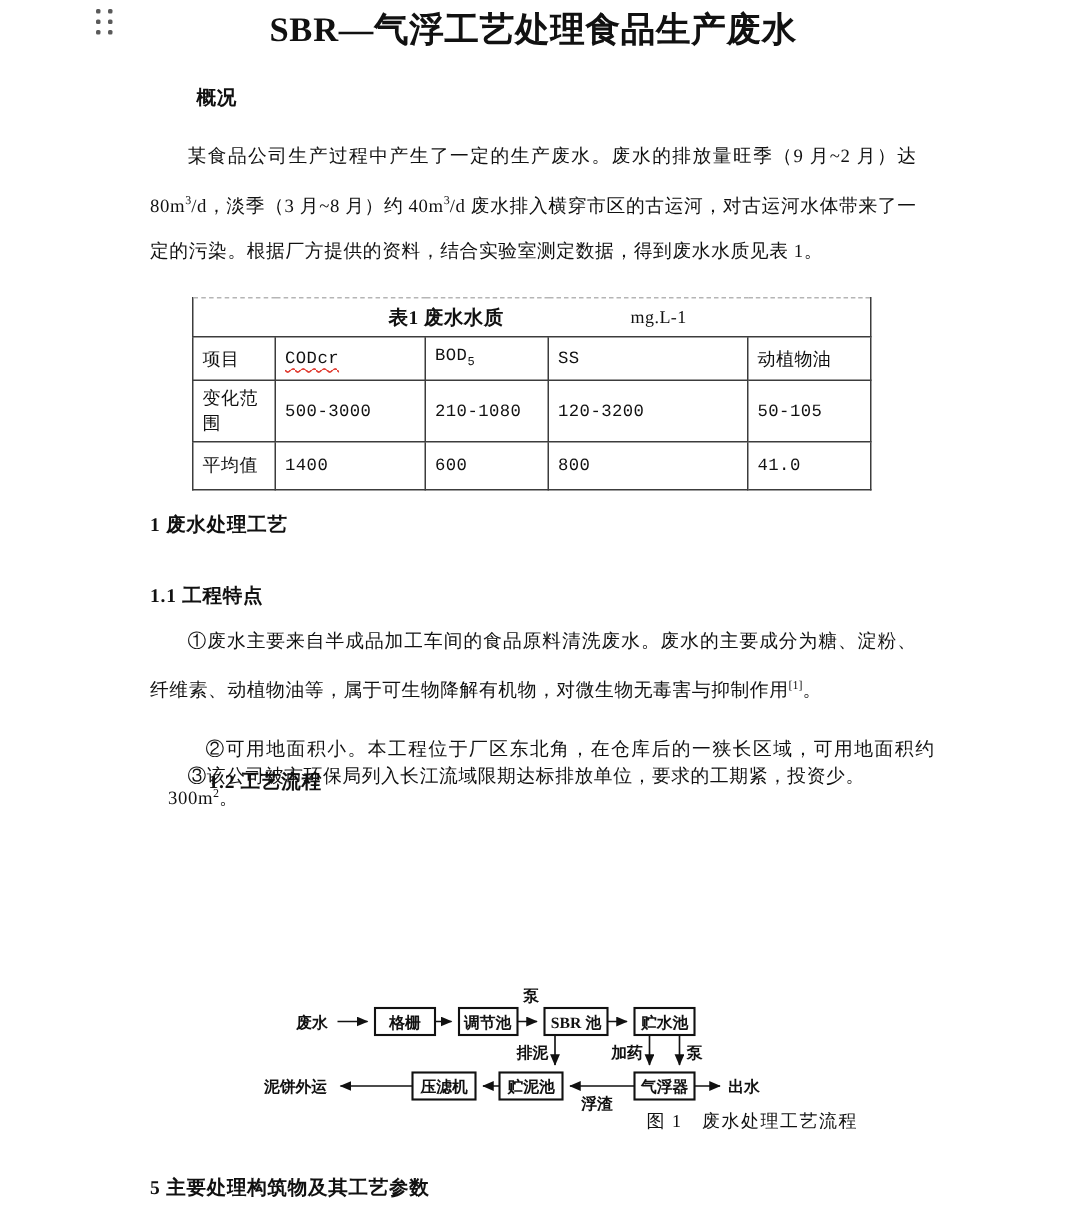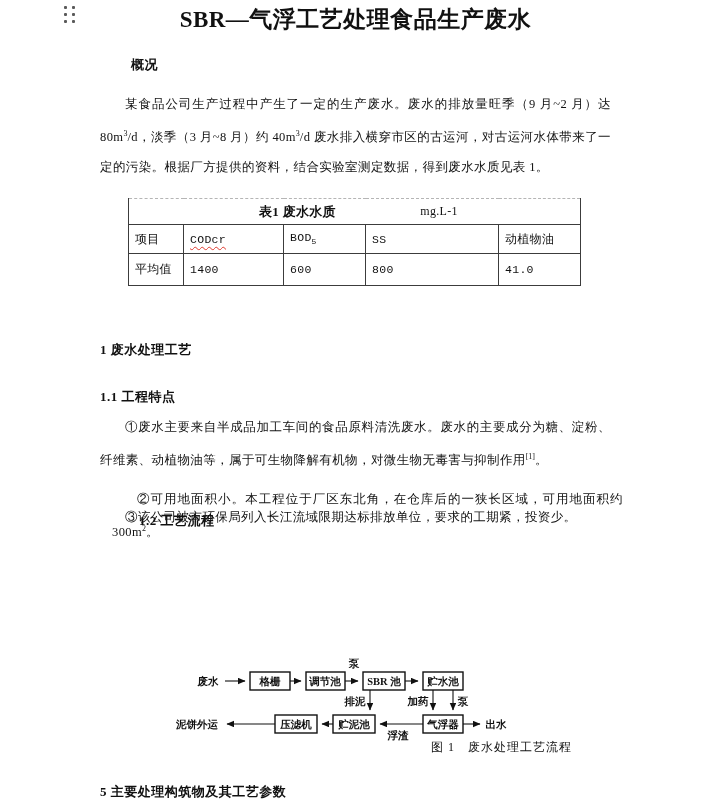--- a/index.html
+++ b/index.html
@@ -134,20 +134,27 @@
       </td>
     </tr>
     <tr class="hdr-row">
       <td>项目</td>
       <td class="mono"><span class="wavy">CODcr</span></td>
       <td class="mono"><span>BOD</span><sub>5</sub></td>
       <td class="mono">SS</td>
       <td>动植物油</td>
     </tr>
     <tr class="data-row">
+      <td>变化范围</td>
+      <td class="mono">500-3000</td>
+      <td class="mono">210-1080</td>
+      <td class="mono">120-3200</td>
+      <td class="mono">50-105</td>
+    </tr>
+    <tr class="data-row">
       <td>平均值</td>
       <td class="mono">1400</td>
       <td class="mono">600</td>
       <td class="mono">800</td>
       <td class="mono">41.0</td>
     </tr>
   </tbody>
     </table>
 
   <div class="abs hd" style="left:100px; top:341px;">1 废水处理工艺</div>

